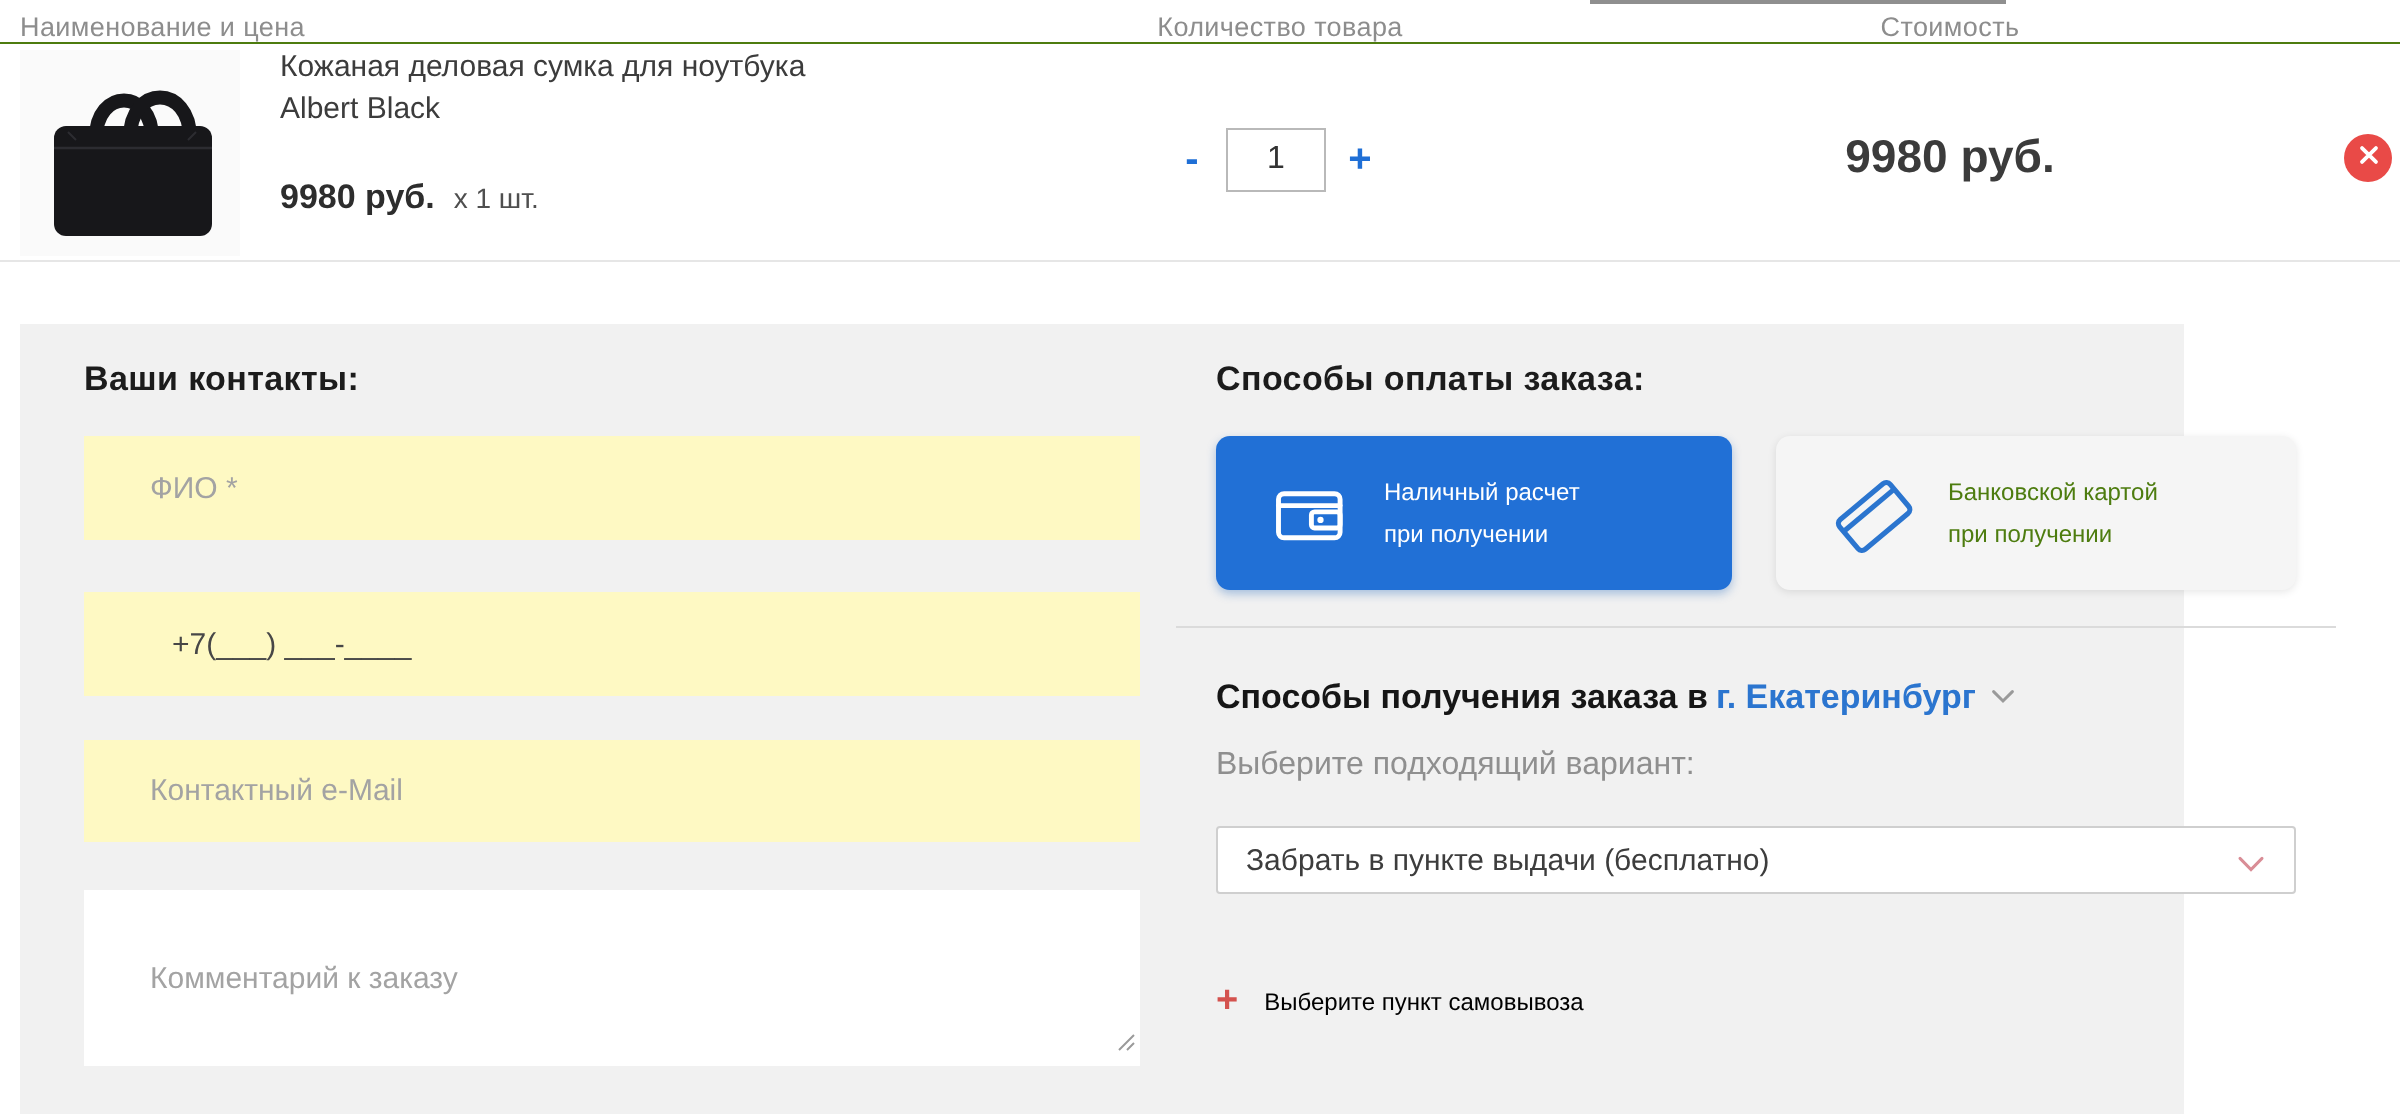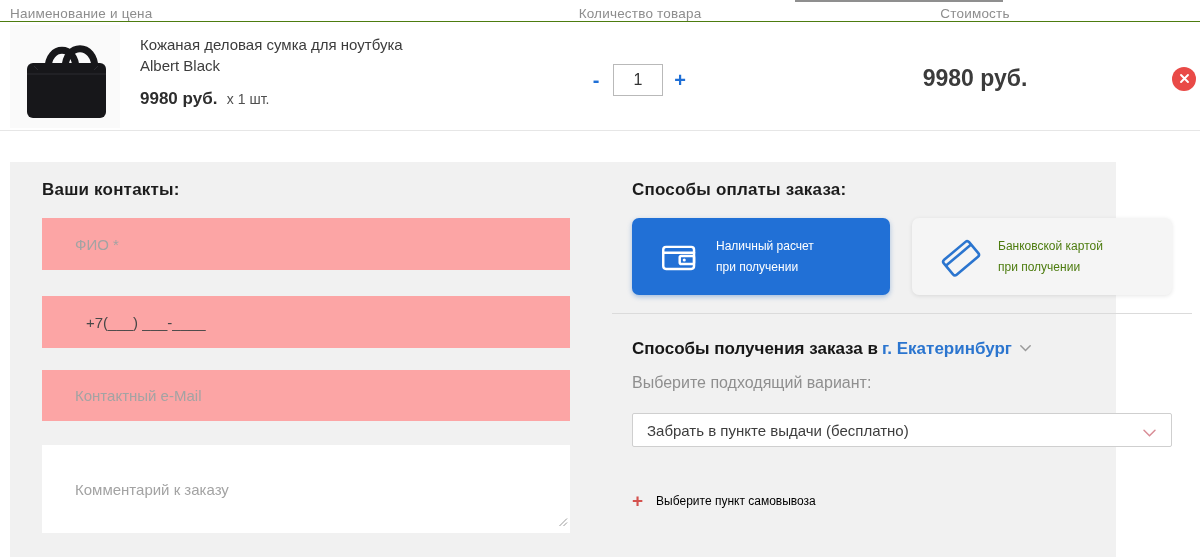--- a/index.html
+++ b/index.html
@@ -14,48 +14,48 @@
   .hdr-name  { left: 10px; }
   .hdr-qty   { left: 540px; width: 200px; text-align: center; }
   .hdr-cost  { left: 875px; width: 200px; text-align: center; }
   .top-edge-line { position: absolute; top: 0; left: 795px; width: 208px; height: 2px; background: #8f8f8f; }
 
   
   .cart-row { position: absolute; top: 23px; left: 0; width: 1200px; height: 108px;
     border-bottom: 1px solid #e6e6e6; background: #fff; }
   .product-image { position: absolute; left: 10px; top: 2px; width: 110px; height: 103px;
     background: #fafafa; cursor: pointer; }
-  .product-text { position: absolute; left: 140px; top: 11px; }
+  .product-text { position: absolute; left: 140px; top: 0; }
   .product-title, .product-subtitle { font-size: 15px; color: #3c3c3c; line-height: 21px; display: block; }
   .price-line { position: absolute; left: 140px; top: 66px; white-space: nowrap; }
   .unit-price { font-size: 17px; font-weight: 700; color: #2d2d2d; }
   .unit-qty { font-size: 14px; color: #4f4f4f; margin-left: 5px; }
 
   .stepper { position: absolute; left: 585px; top: 40px; height: 34px; display: flex; align-items: center; }
   .step-btn { color: #1f6fd6; font-size: 20px; font-weight: 700; width: 22px; text-align: center;
     cursor: pointer; user-select: none; line-height: 34px; }
   .qty-input { width: 50px; height: 32px; margin: 0 6px; border: 1px solid #b9b9b9; background: #fff;
     text-align: center; font-size: 16px; color: #333; font-family: inherit; outline: none; }
 
   .item-total { position: absolute; left: 875px; top: 42px; width: 200px; text-align: center;
     font-size: 23px; font-weight: 700; color: #3b3b3b; }
 
   .remove-btn { position: absolute; left: 1172px; top: 44px; width: 24px; height: 24px; border-radius: 50%;
     background: #e94a47; display: flex; align-items: center; justify-content: center; cursor: pointer; }
 
   
   .panel { position: absolute; top: 162px; bottom: 0; background: #f1f1f1; }
   .contacts-panel { left: 10px; width: 672px; }
-  .order-panel { left: 612px; width: 504px; }
+  .order-panel { left: 588px; width: 504px; }
 
   .panel-title { font-size: 17px; font-weight: 700; color: #1c1c1c; letter-spacing: .2px; }
 
   
   .contacts-title { position: absolute; left: 32px; top: 18px; }
-  .field { position: absolute; left: 32px; width: 528px; background: #fca5a5; border: 0; outline: none;
+  .field { position: absolute; left: 32px; width: 528px; background: #fef9c3; border: 0; outline: none;
     font-family: inherit; font-size: 15px; color: #474747; padding: 0 16px 0 33px; display: block; }
   .field::placeholder { color: #a3a3a3; opacity: 1; }
   .field-name    { top: 56px;  height: 52px; }
   .field-phone   { top: 134px; height: 52px; padding-left: 44px; }
   .field-email   { top: 208px; height: 51px; }
   .comment-wrap  { position: absolute; left: 32px; top: 283px; width: 528px; height: 88px; background: #fff; }
   .field-comment { position: absolute; inset: 0; width: 100%; height: 100%; resize: none;
     padding: 36px 16px 0 33px; background: transparent; }
   .resize-handle { position: absolute; right: 2px; bottom: 2px; }
 

